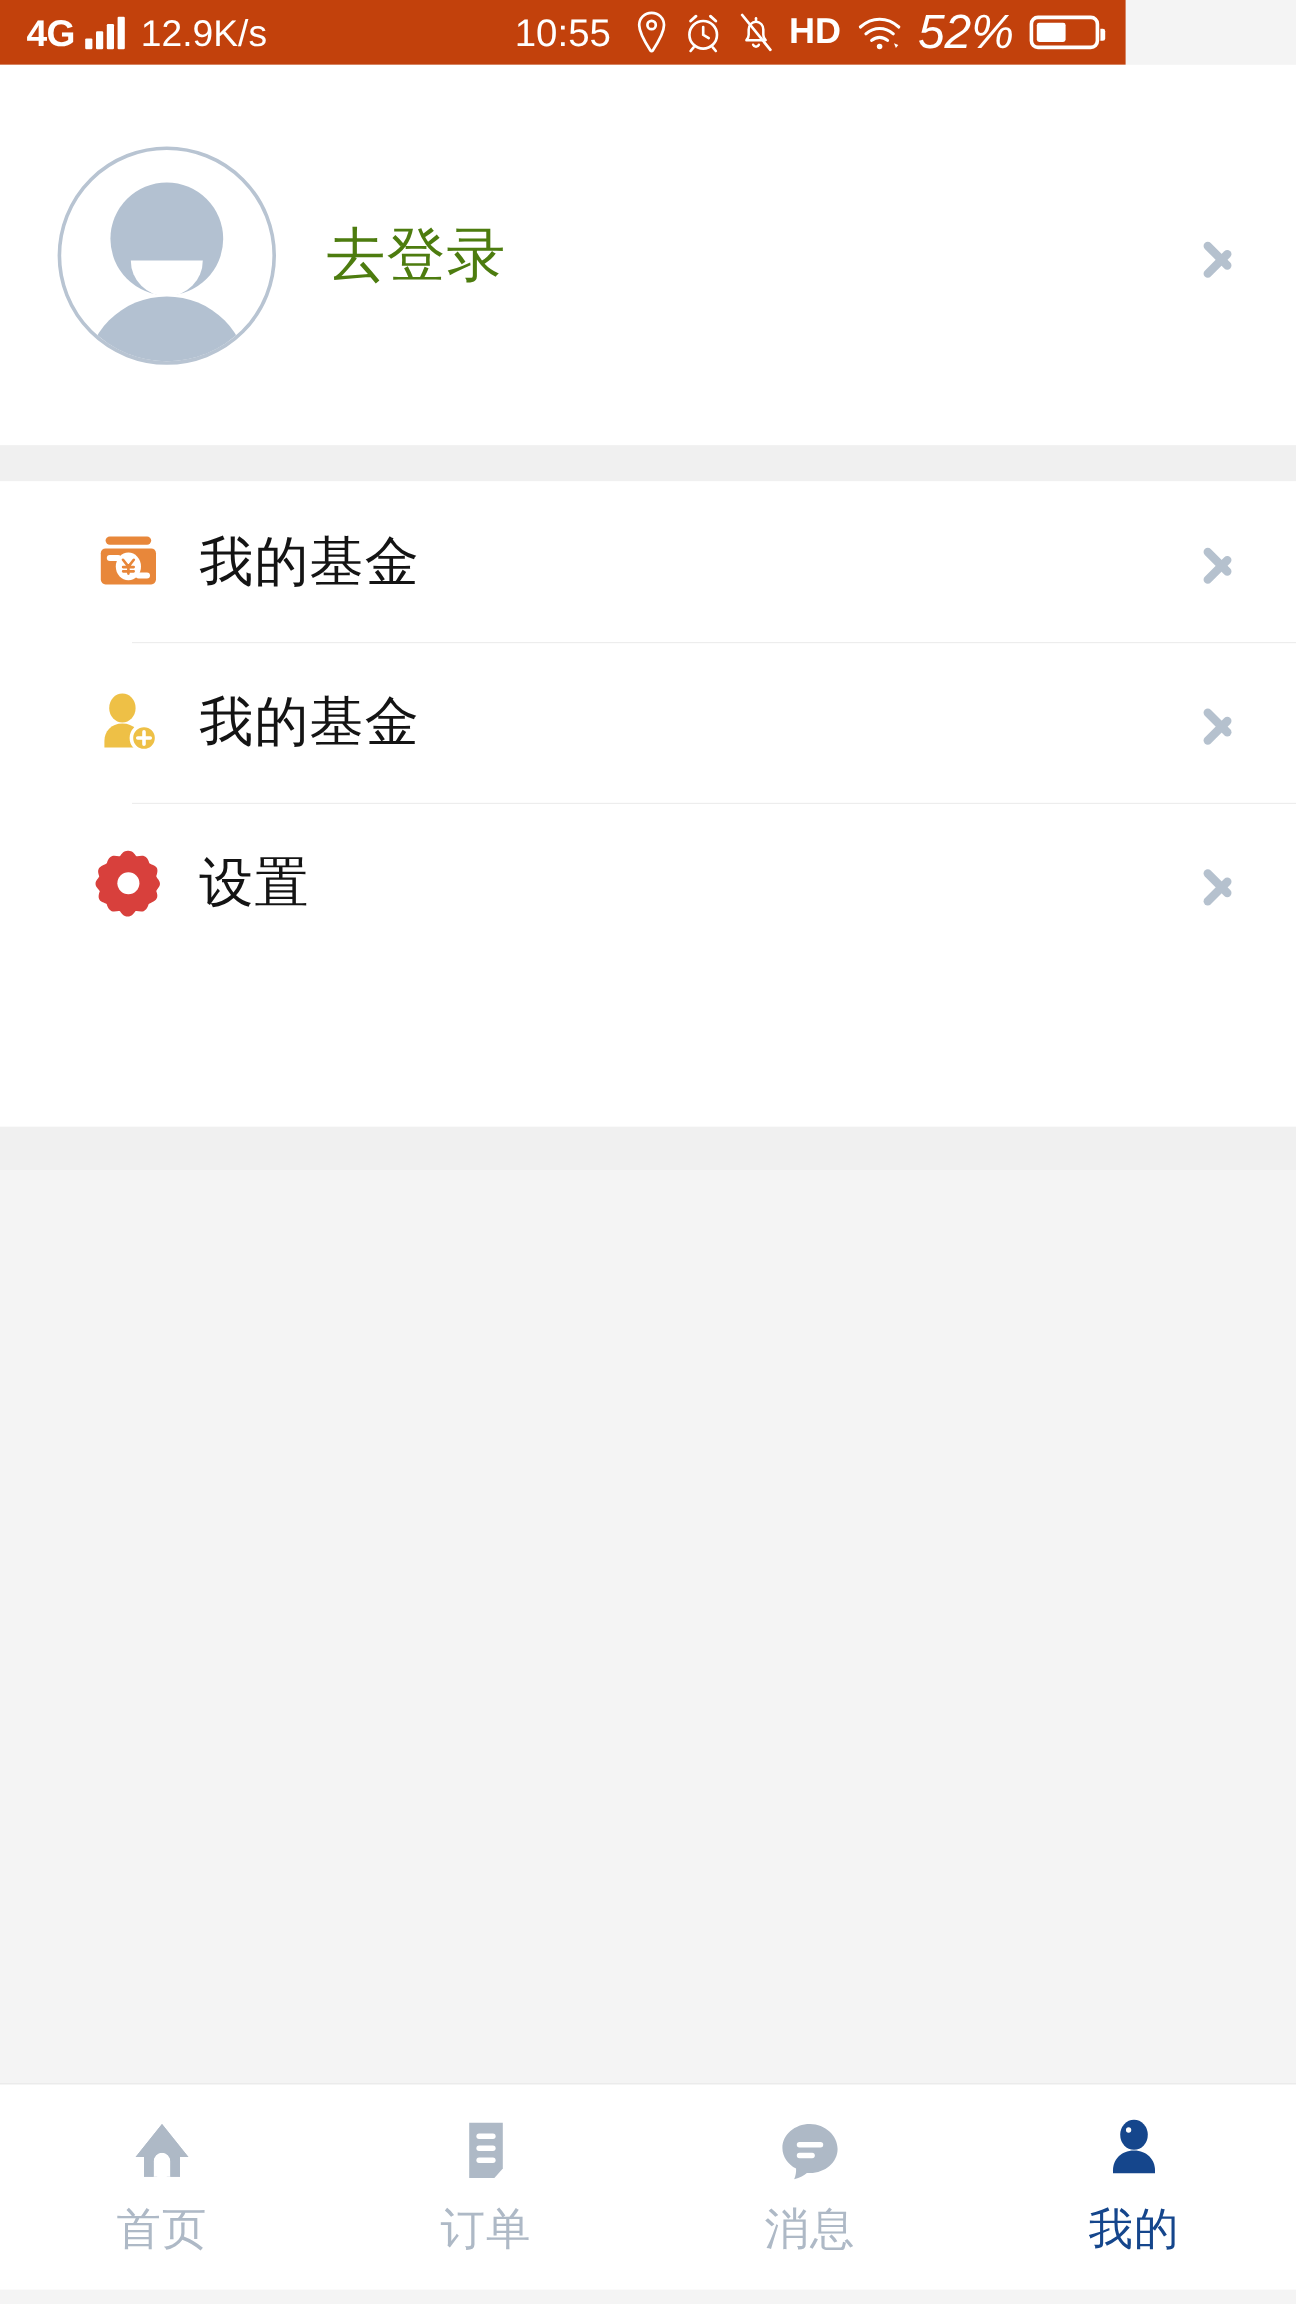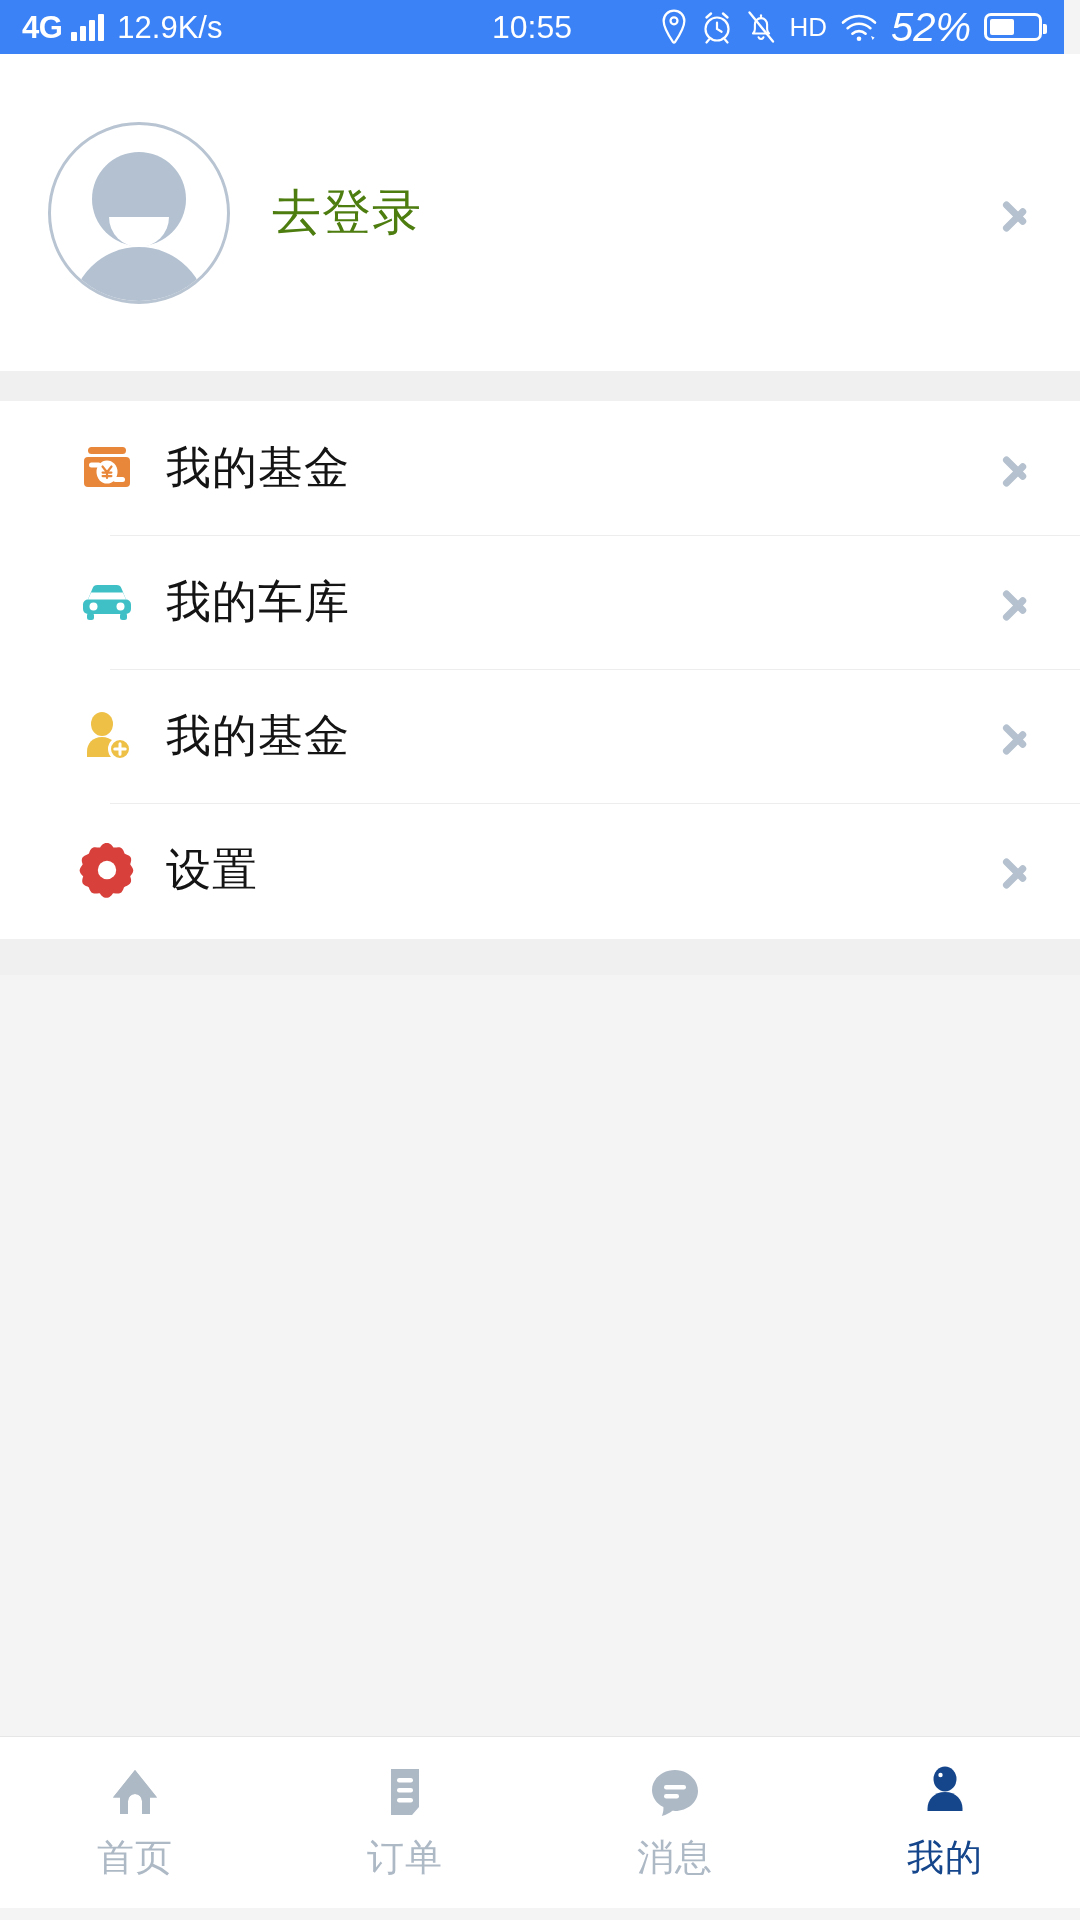--- a/index.html
+++ b/index.html
@@ -6,37 +6,37 @@
   html, body {
     width:1080px; height:1920px;
     font-family:"Liberation Sans","DejaVu Sans",sans-serif;
     background:#f4f4f4;
     overflow:hidden;
   }
   #screen { position:relative; width:1080px; height:1920px; background:#f4f4f4; }
 
   
   .statusbar{
-    position:absolute; top:0; left:0; width:1064px; height:54px;
-    background:#3b82f6; color:#ffffff;
+    position:absolute; top:0; left:0; width:938px; height:54px;
+    background:#c2410c; color:#ffffff;
     display:flex; align-items:center; padding:0 22px;
   }
   .sb-left{ display:flex; align-items:center; gap:9px; }
   .sb-net{ font-size:31px; font-weight:600; letter-spacing:-0.5px; line-height:1; }
   .sb-bars{ display:flex; align-items:flex-end; gap:3px; height:27px; }
   .sb-bars i{ display:block; width:6px; background:#ffffff; border-radius:1px; }
   .sb-bars i:nth-child(1){ height:9px; }
   .sb-bars i:nth-child(2){ height:15px; }
   .sb-bars i:nth-child(3){ height:21px; }
   .sb-bars i:nth-child(4){ height:27px; }
   .sb-speed{ font-size:31px; font-weight:400; margin-left:4px; line-height:1; }
   .sb-center{ position:absolute; left:0; right:0; text-align:center; font-size:32px; font-weight:500; pointer-events:none; }
   .sb-right{ margin-left:auto; display:flex; align-items:center; gap:13px; z-index:2; }
   .sb-right svg{ display:block; }
-  .sb-hd{ font-size:26px; font-weight:400; letter-spacing:0px; line-height:1; }
+  .sb-hd{ font-size:30px; font-weight:700; letter-spacing:0px; line-height:1; }
   .sb-batt-pct{ font-size:40px; font-weight:500; line-height:1;font-style:italic; }
   .sb-batt{
     width:58px; height:28px; border:3px solid #fff; border-radius:7px;
     position:relative; display:flex; align-items:center; padding:3px;
   }
   .sb-batt::after{
     content:""; position:absolute; right:-8px; top:8px; width:4px; height:10px;
     background:#fff; border-radius:0 2px 2px 0;
   }
   .sb-batt .fill{ height:100%; background:#fff; border-radius:2px; }
@@ -199,35 +199,20 @@
           <rect x="11" y="23.5" width="12" height="5" rx="2.5" fill="#ffffff"></rect>
           <rect x="35" y="38" width="12" height="5" rx="2.5" fill="#ffffff"></rect>
           <ellipse cx="29" cy="33" rx="10.5" ry="11.5" fill="#ffffff"></ellipse>
           <path d="M24.5 27.5 29 33.2l4.5-5.7M24.6 33.6h8.8M24.6 37.1h8.8M29 33.2v5.8" fill="none" stroke="#e8873a" stroke-width="2.2" stroke-linecap="round" stroke-linejoin="round"></path>
         </svg>
       </span>
       <span class="menu-label">我的基金</span>
       <span class="chev"></span>
     </div>
 
-    <div class="menu-row">
-      <span class="menu-icon">
-        <svg width="58" height="58" viewBox="0 0 58 58">
-          <path d="M9.5 27.5 14.6 15.2A5 5 0 0 1 19.2 12h19.6a5 5 0 0 1 4.6 3.2l5.1 12.3z" fill="#3fc0c6"></path>
-          <rect x="5" y="26.5" width="48" height="14.5" rx="5" fill="#3fc0c6"></rect>
-          <path d="M13 19.5h32l3 7H10z" fill="#ffffff"></path>
-          <circle cx="15.5" cy="33.5" r="4" fill="#ffffff"></circle>
-          <circle cx="42.5" cy="33.5" r="4" fill="#ffffff"></circle>
-          <rect x="9" y="40" width="7" height="7" rx="2.5" fill="#3fc0c6"></rect>
-          <rect x="42" y="40" width="7" height="7" rx="2.5" fill="#3fc0c6"></rect>
-        </svg>
-      </span>
-      <span class="menu-label">我的车库</span>
-      <span class="chev"></span>
-    </div>
 
     <div class="menu-row">
       <span class="menu-icon">
         <svg width="58" height="58" viewBox="0 0 58 58">
           <ellipse cx="24" cy="17" rx="11" ry="12" fill="#eec046"></ellipse>
           <path d="M24 30c-9.5 0-15 6.6-15 14.5V50h30v-5.5C39 36.6 33.5 30 24 30z" fill="#eec046"></path>
           <circle cx="42" cy="42" r="10.5" fill="#eec046" stroke="#ffffff" stroke-width="3"></circle>
           <path d="M42 36.8v10.4M36.8 42h10.4" stroke="#ffffff" stroke-width="3" stroke-linecap="round"></path>
         </svg>
       </span>

